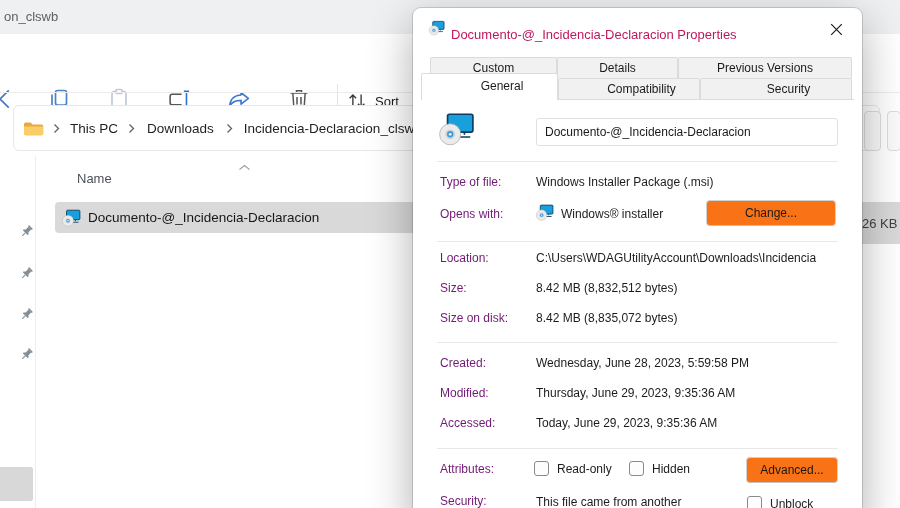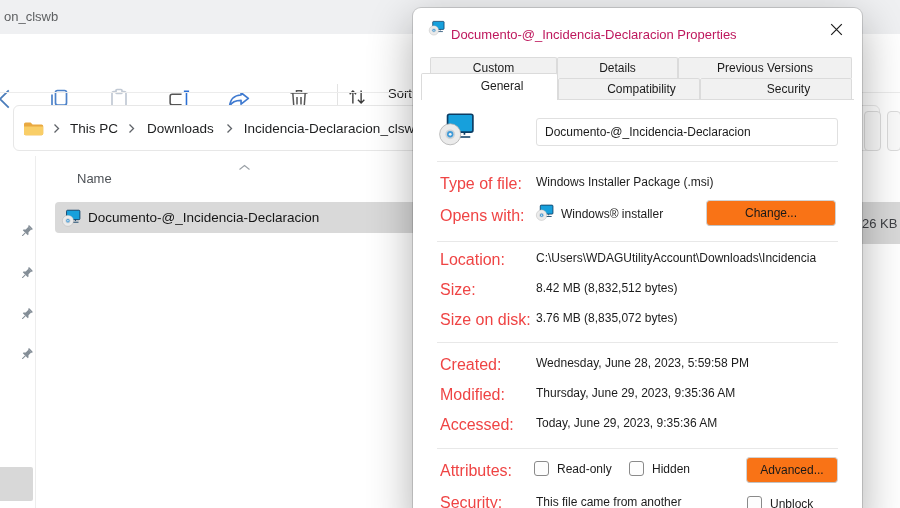--- a/index.html
+++ b/index.html
@@ -7,21 +7,21 @@
         font-family:"Liberation Sans","DejaVu Sans",sans-serif;
         -webkit-font-smoothing:antialiased;color:#1a1a1a;}
   .abs{position:absolute;}
   
   .tabstrip{left:0;top:0;width:900px;height:34px;background:#eff0f2;}
   .tabfrag{left:4px;top:9px;font-size:13px;color:#5d5f61;}
   .toolbar{left:0;top:34px;width:900px;height:58px;background:#fff;}
   .tb-edge{left:0;top:92px;width:900px;height:1px;background:#ececec;}
   .tbicon{width:26px;height:26px;display:flex;align-items:center;justify-content:center;}
   .tbdivider{left:337px;top:50px;width:1px;height:34px;background:#e3e3e3;}
-  .sortbtn{left:346px;top:52px;height:30px;display:flex;align-items:flex-start;gap:20px;font-size:13px;color:#1b1b1b;}
+  .sortbtn{left:346px;top:52px;height:30px;display:flex;align-items:center;gap:7px;font-size:13px;color:#1b1b1b;}
   .addressbar{left:13px;top:105px;width:867px;height:46px;background:#fff;border:1px solid #e7e7e7;border-radius:6px;box-sizing:border-box;display:flex;align-items:center;}
   .crumb{font-size:13.5px;color:#1e1f20;white-space:nowrap;}
   .chev{display:flex;align-items:center;}
   .colheader{left:77px;top:171px;font-size:13px;color:#4d5156;}
   .namechev{left:238px;top:157px;}
   .filerow{left:55px;top:202px;width:358px;height:31px;background:#d9d9d9;border-radius:4px 0 0 4px;display:flex;align-items:center;}
   .filerow .fname{font-size:13.5px;color:#161616;margin-left:7px;white-space:nowrap;}
   .sizecell{left:862px;top:202px;width:38px;height:42px;background:#d9d9d9;display:flex;align-items:center;font-size:13px;color:#3f4145;}
   .vline{left:35px;top:156px;width:1px;height:352px;background:#ededed;}
   .pin{width:15px;height:15px;}
@@ -32,21 +32,21 @@
           box-shadow:0 0 0 1px rgba(0,0,0,.14),0 14px 45px rgba(0,0,0,.32);}
   .dlg-title{left:38px;top:19px;font-size:13px;color:#be185d;white-space:nowrap;}
   .dlg-close{right:9px;top:8px;width:33px;height:27px;display:flex;align-items:center;justify-content:center;border-radius:4px;cursor:default;}
   .tab{position:absolute;box-sizing:border-box;background:#f1f1f1;border:1px solid #dbdbdb;border-bottom:none;
        font-size:12px;color:#1b1b1b;text-align:center;border-radius:2px 2px 0 0;}
   .tab.back{top:49px;height:21px;line-height:21px;z-index:1;}
   .tab.front{top:70px;height:21px;line-height:21px;z-index:2;padding-left:25px;}
   .tab.active{top:65px;height:27px;line-height:25px;background:#fff;z-index:3;}
   .pageline{left:8px;top:91px;width:433px;height:1px;background:#dcdcdc;z-index:1;}
   .sep{left:24px;width:401px;height:1px;background:#e8e8e8;}
-  .lbl{left:27px;font-size:16px;color:#ef4444;white-space:nowrap;}
+  .lbl{left:27px;font-size:12px;color:#701a75;white-space:nowrap;}
   .val{left:123px;font-size:12px;color:#1c1c1c;white-space:nowrap;}
   .fninput{left:123px;top:110px;width:302px;height:28px;box-sizing:border-box;border:1px solid #e0e0e0;border-radius:3px;
            font-family:inherit;font-size:12px;color:#1a1a1a;padding:0 8px;background:#fff;outline:none;}
   .wbtn{position:absolute;box-sizing:border-box;background:#f97316;border:1px solid #d2d2d2;border-bottom-color:#c2c2c2;
         border-radius:4px;font-size:12px;color:#191919;text-align:center;display:flex;align-items:center;justify-content:center;}
   .cb{position:absolute;width:15px;height:15px;box-sizing:border-box;border:1px solid #8a8a8a;border-radius:3px;background:#fdfdfd;}
   .cblbl{position:absolute;font-size:12px;color:#1c1c1c;white-space:nowrap;}
   .secval{left:123px;top:486px;width:205px;font-size:12px;color:#1c1c1c;line-height:16px;}
 </style>
 </head>
@@ -232,21 +232,21 @@
     <span class="abs val" style="left:148px;top:199px;">Windows® installer</span>
     <div class="wbtn" style="left:293px;top:192px;width:130px;height:26px;">Change...</div>
 
     <div class="abs sep" style="top:233px;"></div>
 
     <span class="abs lbl" style="top:243px;">Location:</span>
     <span class="abs val" style="top:243px;width:305px;overflow:hidden;">C:\Users\WDAGUtilityAccount\Downloads\Incidencia</span>
     <span class="abs lbl" style="top:273px;">Size:</span>
     <span class="abs val" style="top:273px;">8.42 MB (8,832,512 bytes)</span>
     <span class="abs lbl" style="top:303px;">Size on disk:</span>
-    <span class="abs val" style="top:303px;">3.76 MB (8,835,072 bytes)</span>
+    <span class="abs val" style="top:303px;">8.42 MB (8,835,072 bytes)</span>
 
     <div class="abs sep" style="top:334px;"></div>
 
     <span class="abs lbl" style="top:348px;">Created:</span>
     <span class="abs val" style="top:348px;">Wednesday, June 28, 2023, 5:59:58 PM</span>
     <span class="abs lbl" style="top:378px;">Modified:</span>
     <span class="abs val" style="top:378px;">Thursday, June 29, 2023, 9:35:36 AM</span>
     <span class="abs lbl" style="top:408px;">Accessed:</span>
     <span class="abs val" style="top:408px;">Today, June 29, 2023, 9:35:36 AM</span>
 

